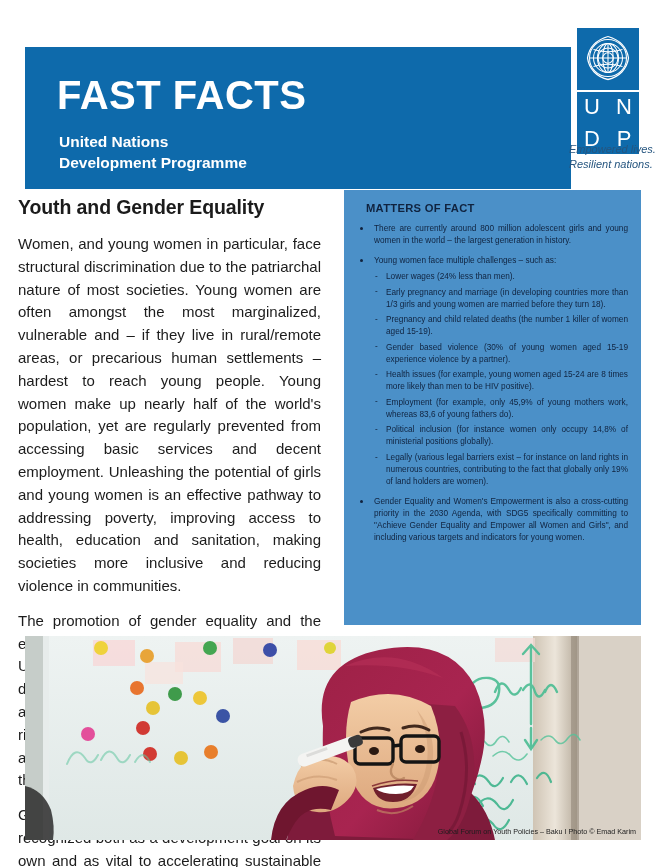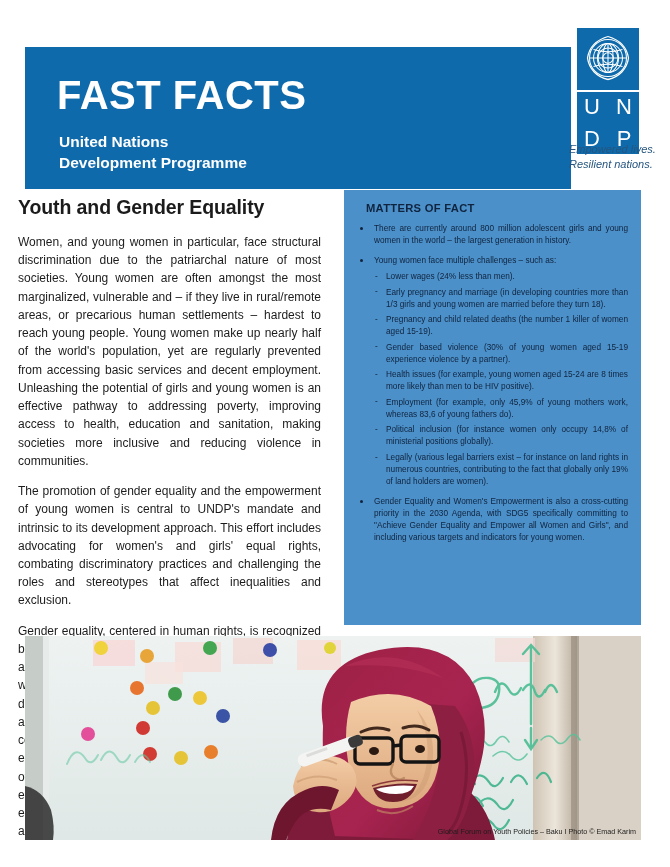--- a/index.html
+++ b/index.html
@@ -56,21 +56,21 @@
 
   
   .col-left{
     position:absolute; left:18px; top:196px; width:303px;
   }
   .section-title{
     font-size:19.5px; font-weight:bold; color:#1b1b1b;
     margin-bottom:14px; letter-spacing:-0.1px;
   }
   .body-p{
-    font-size:12px; line-height:1.52; color:#1c1c1c;
+    font-size:15px; line-height:1.52; color:#1c1c1c;
     text-align:justify; margin-bottom:12px;
   }
 
   
   .fact-box{
     position:absolute; left:344px; top:190px;
     width:297px; height:435px;
     background:#4b90c8;
     padding:12px 13px 10px 13px;
   }

